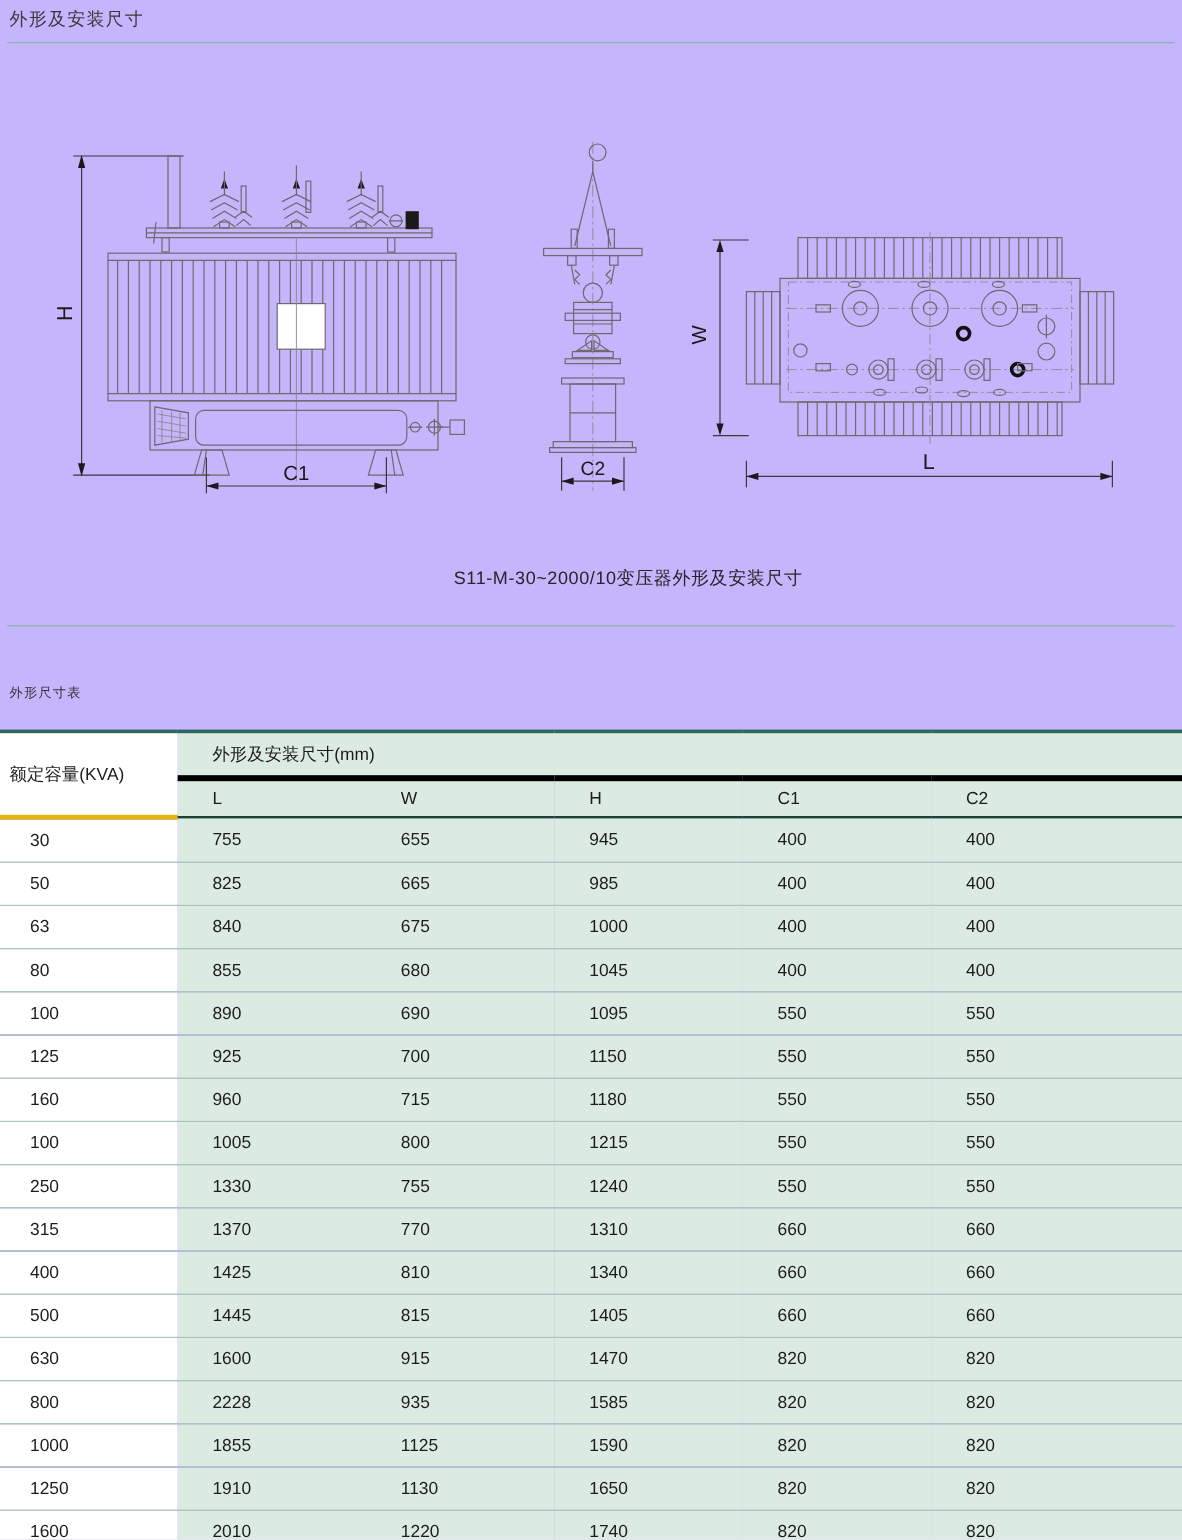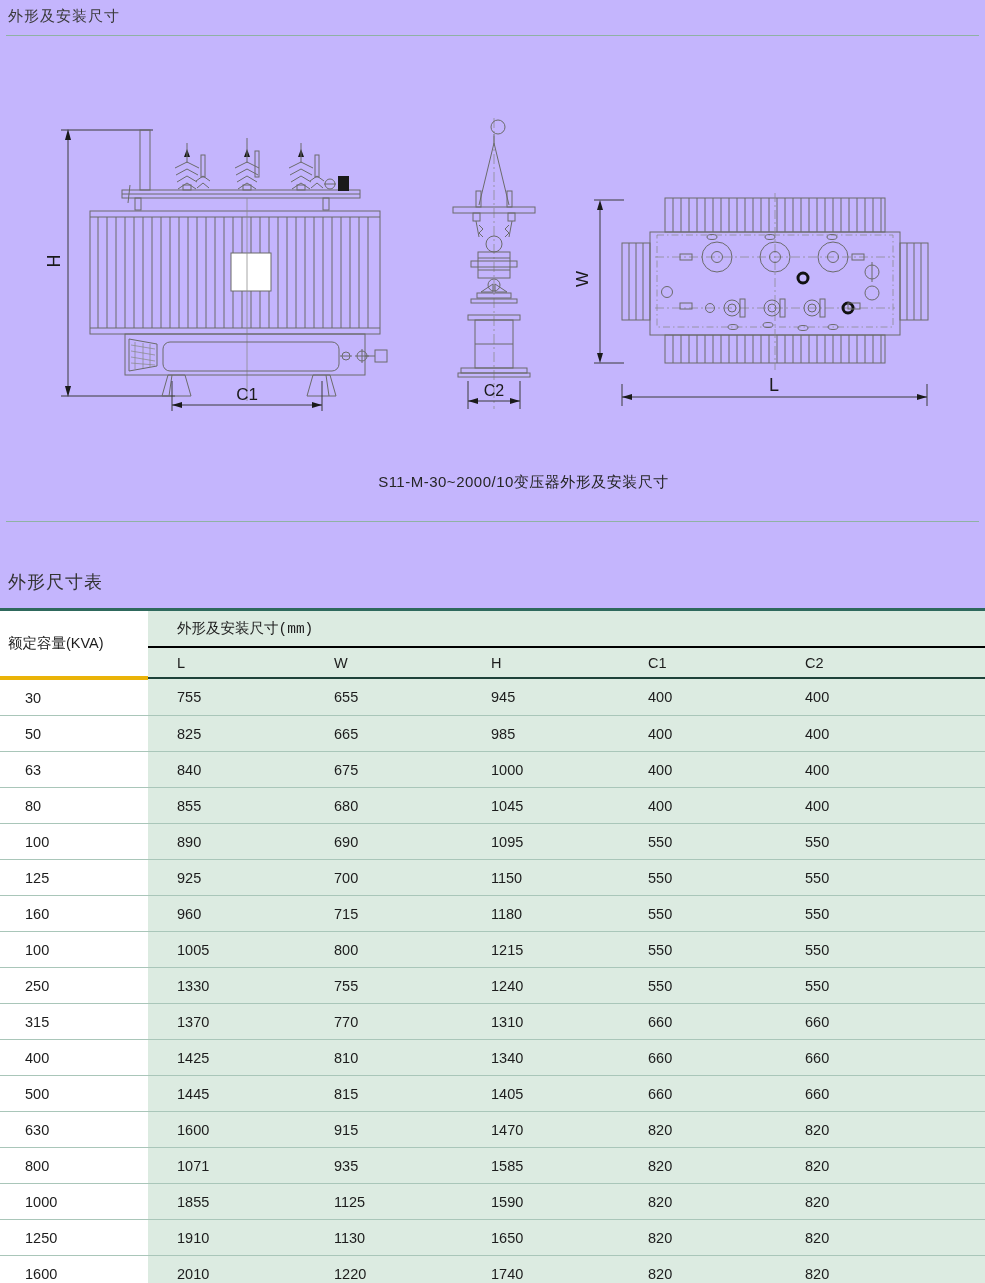--- a/index.html
+++ b/index.html
@@ -11,42 +11,42 @@
     position:absolute; top:7px; left:8px; font-size:15px; color:#3a3a3a; letter-spacing:1px;
   }
   .rule { position:absolute; left:6px; width:973px; height:1px; background:#8fb2a4; }
   .rule-1 { top:35px; }
   .rule-2 { top:521px; }
   .figure-caption {
     position:absolute; top:473px; left:0; width:985px; text-align:center;
     font-size:15px; color:#262626; letter-spacing:0.5px;padding-left:31px;
   }
   .table-title {
-    position:absolute; top:570px; left:8px; font-size:18px; color:#333; letter-spacing:1px;text-align:center;
+    position:absolute; top:570px; left:8px; font-size:11px; color:#333; letter-spacing:1px;text-align:center;
   }
   svg.drawing { position:absolute; }
   .fv { left:35px;  top:113px; }
   .sv { left:435px; top:113px; }
   .tv { left:570px; top:148px; }
   svg .ln   { stroke:#6b6b6b; fill:none; stroke-width:1; }
   svg .thin { stroke:#8a8a8a; fill:none; stroke-width:0.75; }
   svg .dim  { stroke:#3a3a3a; fill:none; stroke-width:1; }
   svg .arr  { fill:#1a1a1a; stroke:none; }
   svg .blk  { fill:#1a1a1a; stroke:none; }
   svg text.dimlab { fill:#1a1a1a; font-family:"Liberation Sans",sans-serif; }
 
   table.dim-table {
     position:absolute; top:608px; left:0; width:985px;
     border-collapse:collapse; table-layout:fixed;
     font-size:14.5px; color:#1c1c1c;
     border-top:3px solid #2e685c;
   }
   .dim-table td { vertical-align:middle; overflow:hidden; white-space:nowrap; }
   .cap-header   { background:#ffffff; padding-left:8px;  border-bottom:4px solid #eab308; }
-  .dims-header  { background:#dcebe1; padding-left:29px; border-bottom:2px solid #000000; height:33px;font-family:Liberation Mono, monospace; }
+  .dims-header  { background:#dcebe1; padding-left:29px; border-bottom:5px solid #000000; height:33px; }
   .dim-col-header { background:#dcebe1; padding-left:29px; height:27px; border-bottom:2px solid #1e423a; }
   tbody td { height:33px; border-bottom:1px solid #a9c6b9; }
   tbody td.cap-col { background:#ffffff; padding-left:25px; }
   tbody td.dim-col { background:#dcebe1; padding-left:29px; }
 </style>
 </head>
 <body>
 
 <div class="page">
 
@@ -380,21 +380,21 @@
         <tr>
           <td class="cap-col">630</td>
           <td class="dim-col">1600</td>
           <td class="dim-col">915</td>
           <td class="dim-col">1470</td>
           <td class="dim-col">820</td>
           <td class="dim-col">820</td>
         </tr>
         <tr>
           <td class="cap-col">800</td>
-          <td class="dim-col">1071</td>
+          <td class="dim-col">2228</td>
           <td class="dim-col">935</td>
           <td class="dim-col">1585</td>
           <td class="dim-col">820</td>
           <td class="dim-col">820</td>
         </tr>
         <tr>
           <td class="cap-col">1000</td>
           <td class="dim-col">1855</td>
           <td class="dim-col">1125</td>
           <td class="dim-col">1590</td>

